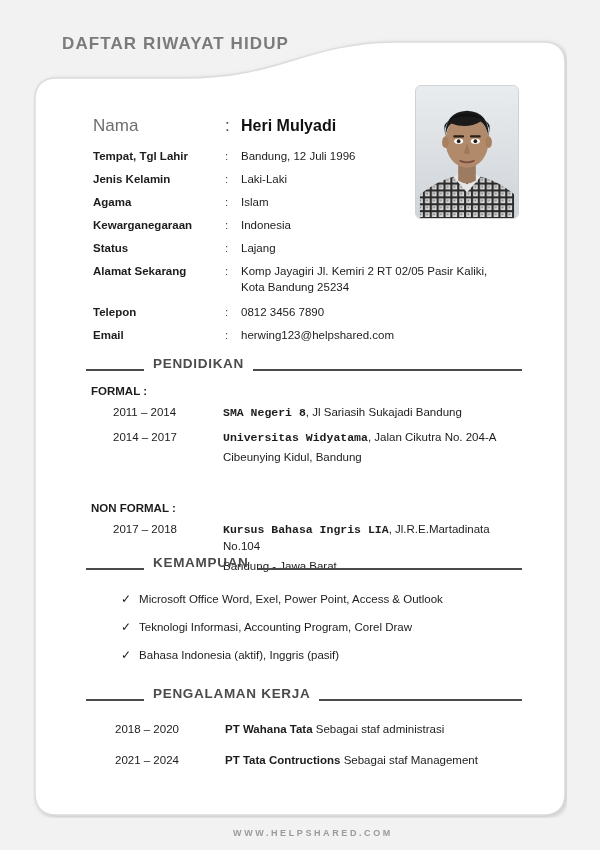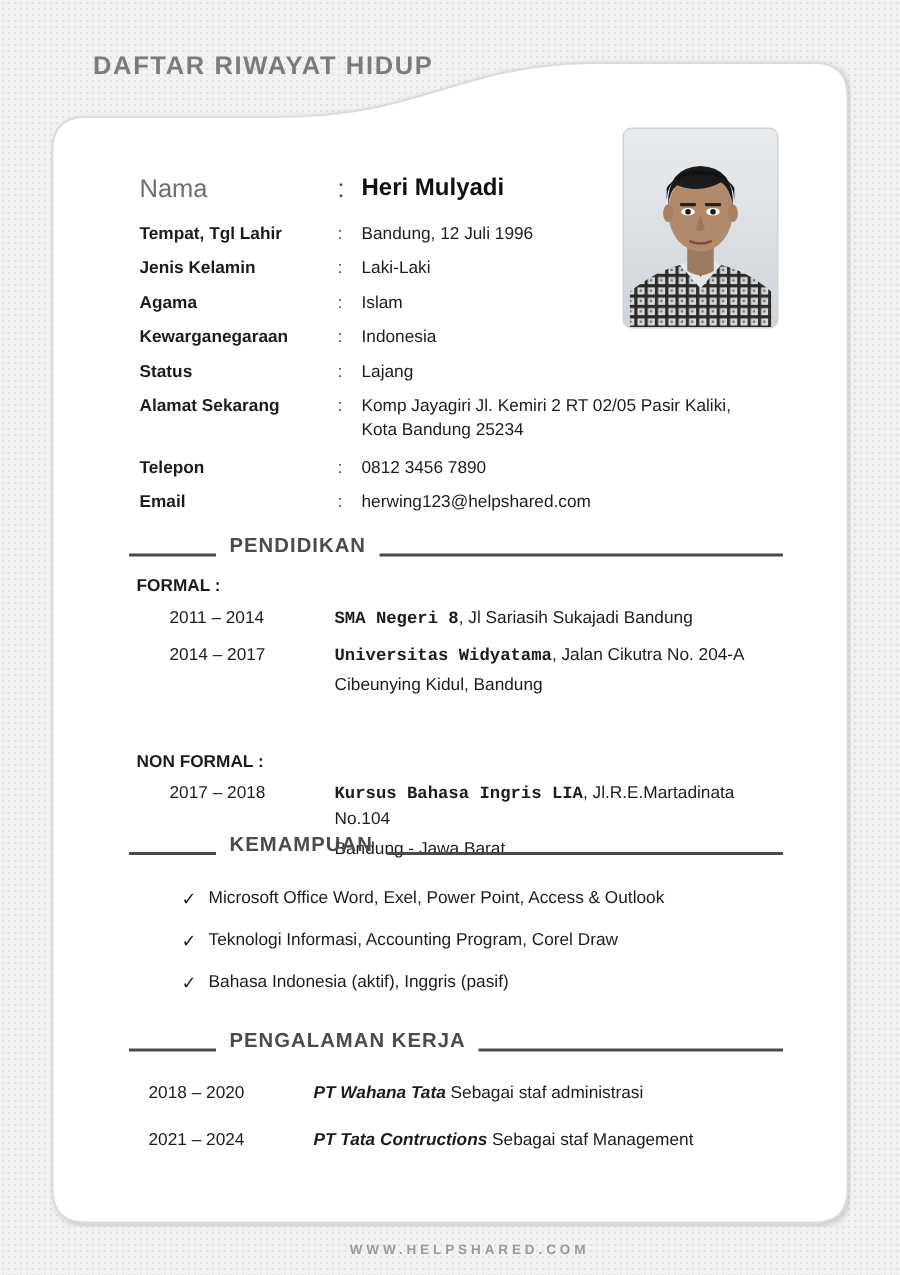--- a/index.html
+++ b/index.html
@@ -207,21 +207,21 @@
     font-size: 11.5px;
     color: #1c1c1c;
     line-height: 17px;
   }
   .xdesc {
     flex: 1;
     font-size: 11.5px;
     color: #1c1c1c;
     line-height: 17px;
   }
-  .xdesc b { font-weight: bold; font-style: italic; }
+  .xdesc b { font-weight: bold; }
 
   
   .footer {
     position: absolute;
     left: 0;
     top: 828px;
     width: 600px;
     text-align: center;
     font-size: 9px;
     font-weight: bold;
@@ -426,21 +426,21 @@
     </div>
 
     <div class="block" style="left:53px; top:652px; width:436px;">
       <div class="section-head">
         <span class="sh-line-left"></span>
         <span class="sh-title">PENGALAMAN KERJA</span>
         <span class="sh-line-right"></span>
       </div>
     </div>
 
-    <div class="block" style="left:44px; top:687px; width:436px;">
+    <div class="block" style="left:60px; top:687px; width:436px;">
       <div class="xrow">
         <div class="xyears">2018 – 2020</div>
         <div class="xdesc">
           <b>PT Wahana Tata</b><span> Sebagai staf administrasi</span>
         </div>
       </div>
       <div class="xrow">
         <div class="xyears">2021 – 2024</div>
         <div class="xdesc">
           <b>PT Tata Contructions</b><span> Sebagai staf Management</span>

